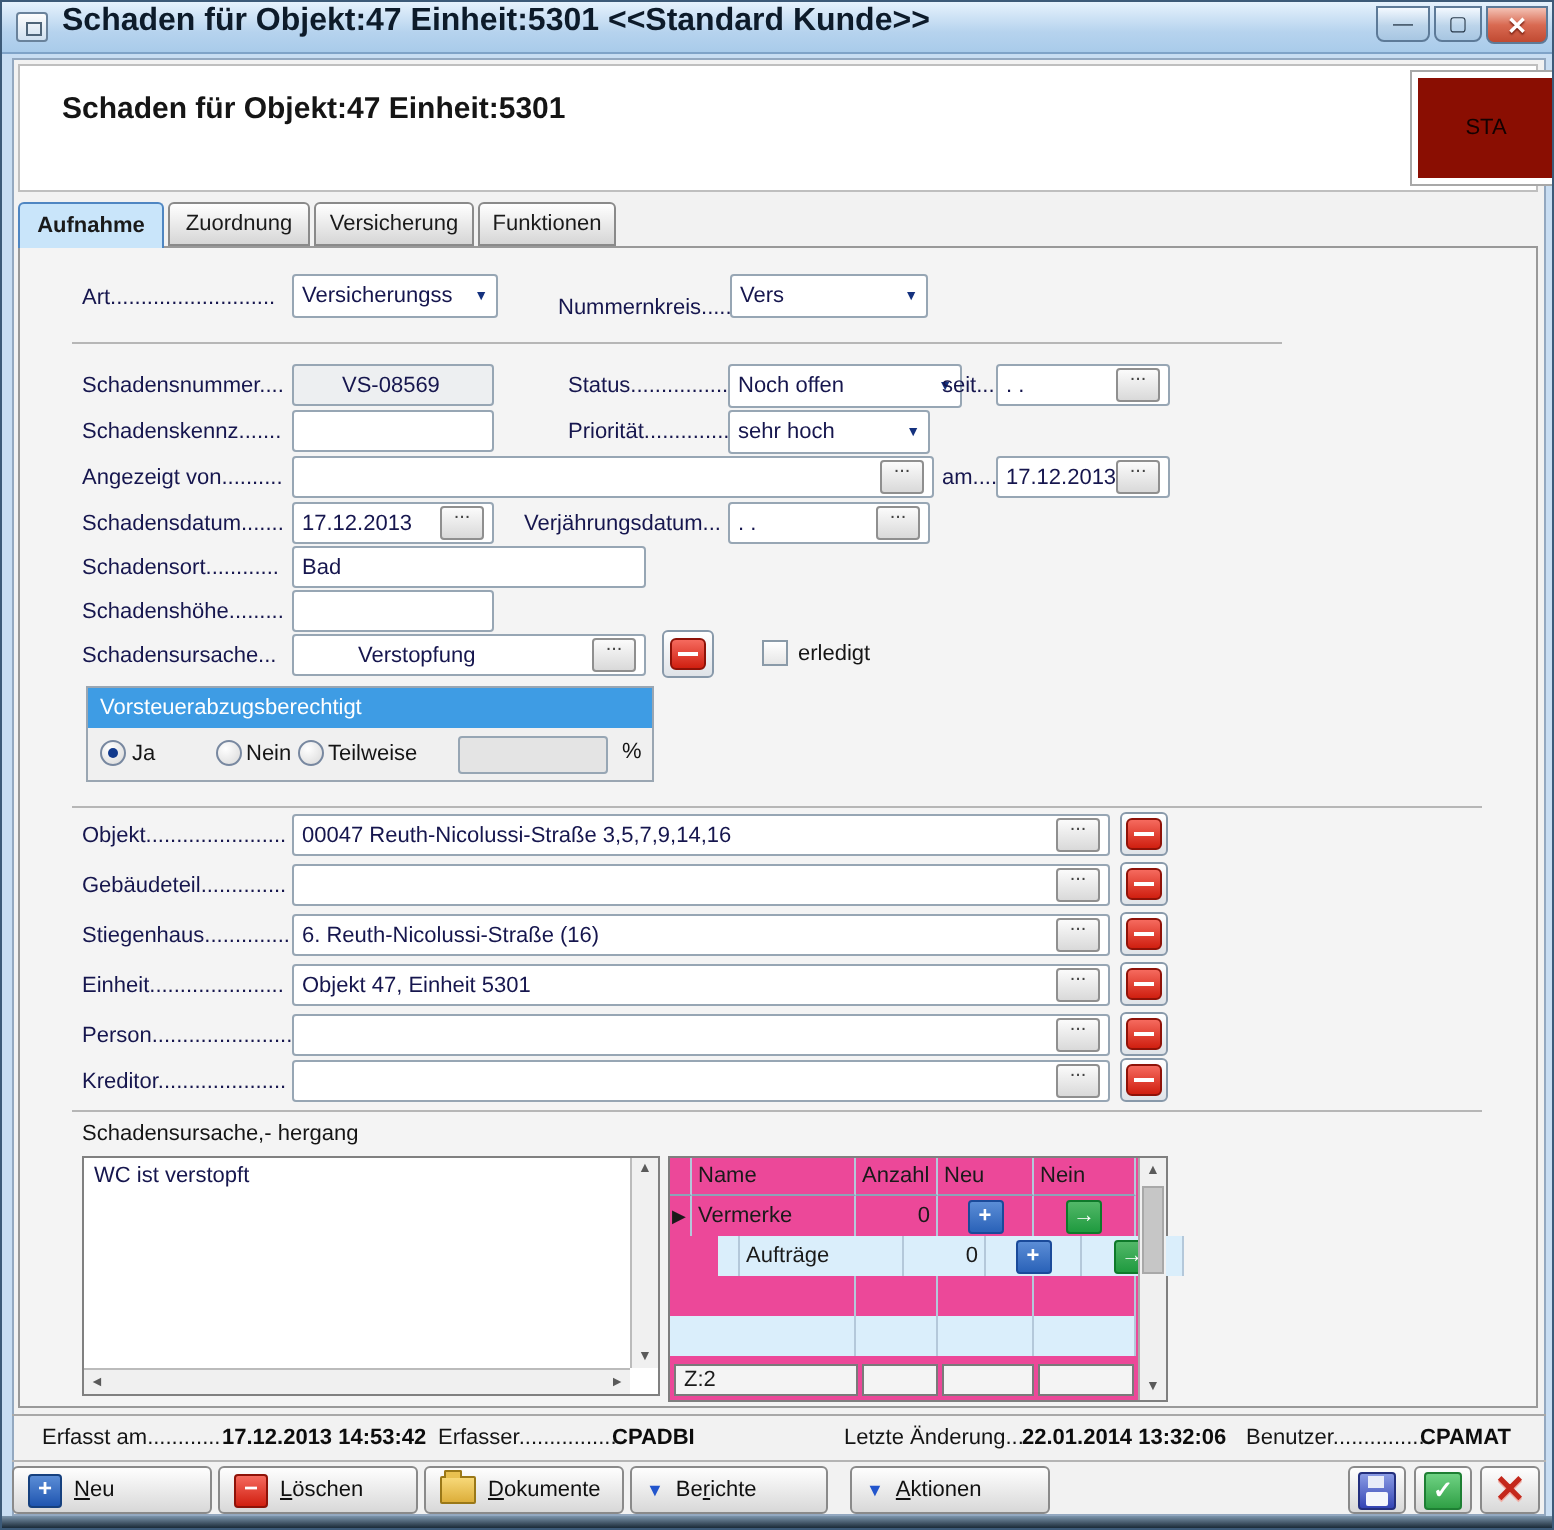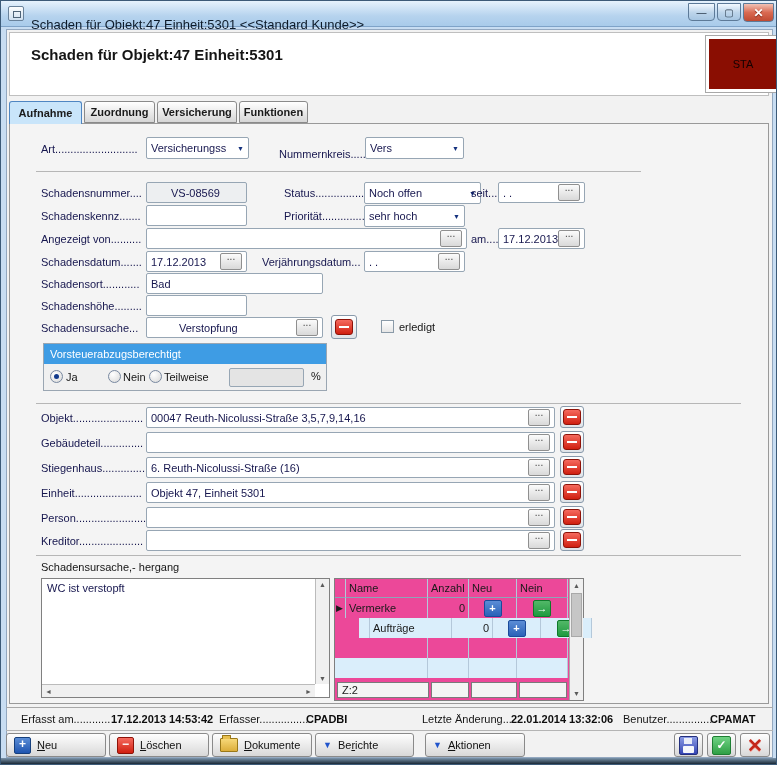--- a/index.html
+++ b/index.html
@@ -1,34 +1,34 @@
 <!DOCTYPE html>
 <html><head>
 <meta charset="utf-8">
 <style>
   html,body{margin:0;padding:0;background:#fff;}
   .window{position:relative;width:777px;height:765px;font-family:"Liberation Sans",sans-serif;
           background:#c8ddf2;border:1px solid #3c5a78;box-sizing:border-box;overflow:hidden;}
   .abs{position:absolute;box-sizing:border-box;}
   
   .titlebar{left:0;top:0;width:777px;height:26px;background:linear-gradient(#e6f2fd,#b6d3ee 60%,#a9cbea);border-bottom:1px solid #7fa3c8;}
-  .title-text{left:30px;top:16px;font-size:13px;font-weight:normal;color:#0d1b2a;white-space:nowrap;}
+  .title-text{left:30px;top:1px;font-size:16px;font-weight:bold;color:#0d1b2a;white-space:nowrap;}
   .sysicon{left:7px;top:5px;width:16px;height:15px;background:linear-gradient(#fdfdfd,#cfe0f0);border:1px solid #69829b;border-radius:2px;}
   .sysicon::after{content:"";position:absolute;left:4px;top:4px;width:6px;height:5px;border:1px solid #4e6478;}
   .wbtn{top:2px;height:18px;border:1px solid #5d7a98;border-radius:0 0 4px 4px;background:linear-gradient(#f3f9ff,#bcd4ea 55%,#a7c6e2);display:flex;align-items:center;justify-content:center;font-size:10px;color:#2a3b4c;}
   .wbtn.close{background:linear-gradient(#f3c2b5,#d96a52 50%,#c04a32);color:#fff;font-weight:bold;font-size:12px;text-shadow:0 1px 1px #7a1f10;}
   
   .mainpanel{left:5px;top:28px;width:767px;height:729px;background:#f2f2f2;border:1px solid #93a8c0;}
   .hdrbox{left:8px;top:31px;width:760px;height:64px;background:#fff;border:1px solid #bfbfbf;}
   .hdr-title{left:30px;top:45px;font-size:15px;font-weight:bold;color:#151515;white-space:nowrap;}
   .sta-wrap{left:704px;top:34px;width:76px;height:58px;background:#fff;border:1px solid #a8a8a8;padding:3px;}
   .sta-inner{width:100%;height:100%;background:#8a0e02;display:flex;align-items:center;justify-content:center;font-size:11px;color:#140202;}
   
   .tab{top:100px;height:22px;display:flex;align-items:center;justify-content:center;font-size:11px;color:#1a1a1a;
-       background:linear-gradient(#ffffff,#d6d6d6);border:1px solid #8a8a8a;border-radius:3px 3px 0 0;font-weight:bold;}
+       background:linear-gradient(#ffffff,#d6d6d6);border:1px solid #8a8a8a;border-radius:3px 3px 0 0;}
   .tab.active{top:100px;height:23px;background:#c9e5fa;border:1px solid #4f86c2;border-bottom:none;font-weight:bold;z-index:3;}
   .tabcontent{left:8px;top:122px;width:760px;height:581px;background:#f4f4f4;border:1px solid #999;}
   
   .lbl{font-size:11px;color:#16164e;white-space:nowrap;}
   .fld{background:#fff;border:1px solid #97a6b4;border-radius:2px;font-size:11px;color:#16164e;display:flex;align-items:center;padding:0 4px;white-space:nowrap;overflow:hidden;}
   .fld.ro{background:#edeff1;padding-left:24px;}
   .dd .arr{margin-left:auto;color:#14317e;font-size:7px;padding-left:4px;}
   .dots{margin-left:auto;flex:0 0 auto;width:20px;height:15px;background:linear-gradient(#fbfbfb,#d9d9d9);border:1px solid #8f8f8f;border-radius:2px;color:#444;font-size:10px;line-height:6px;text-align:center;}
   .sep{height:1px;background:#b6b6b6;}
   .minusbtn{background:linear-gradient(#ffffff,#dfe3e8);border:1px solid #8899aa;border-radius:3px;display:flex;align-items:center;justify-content:center;}

